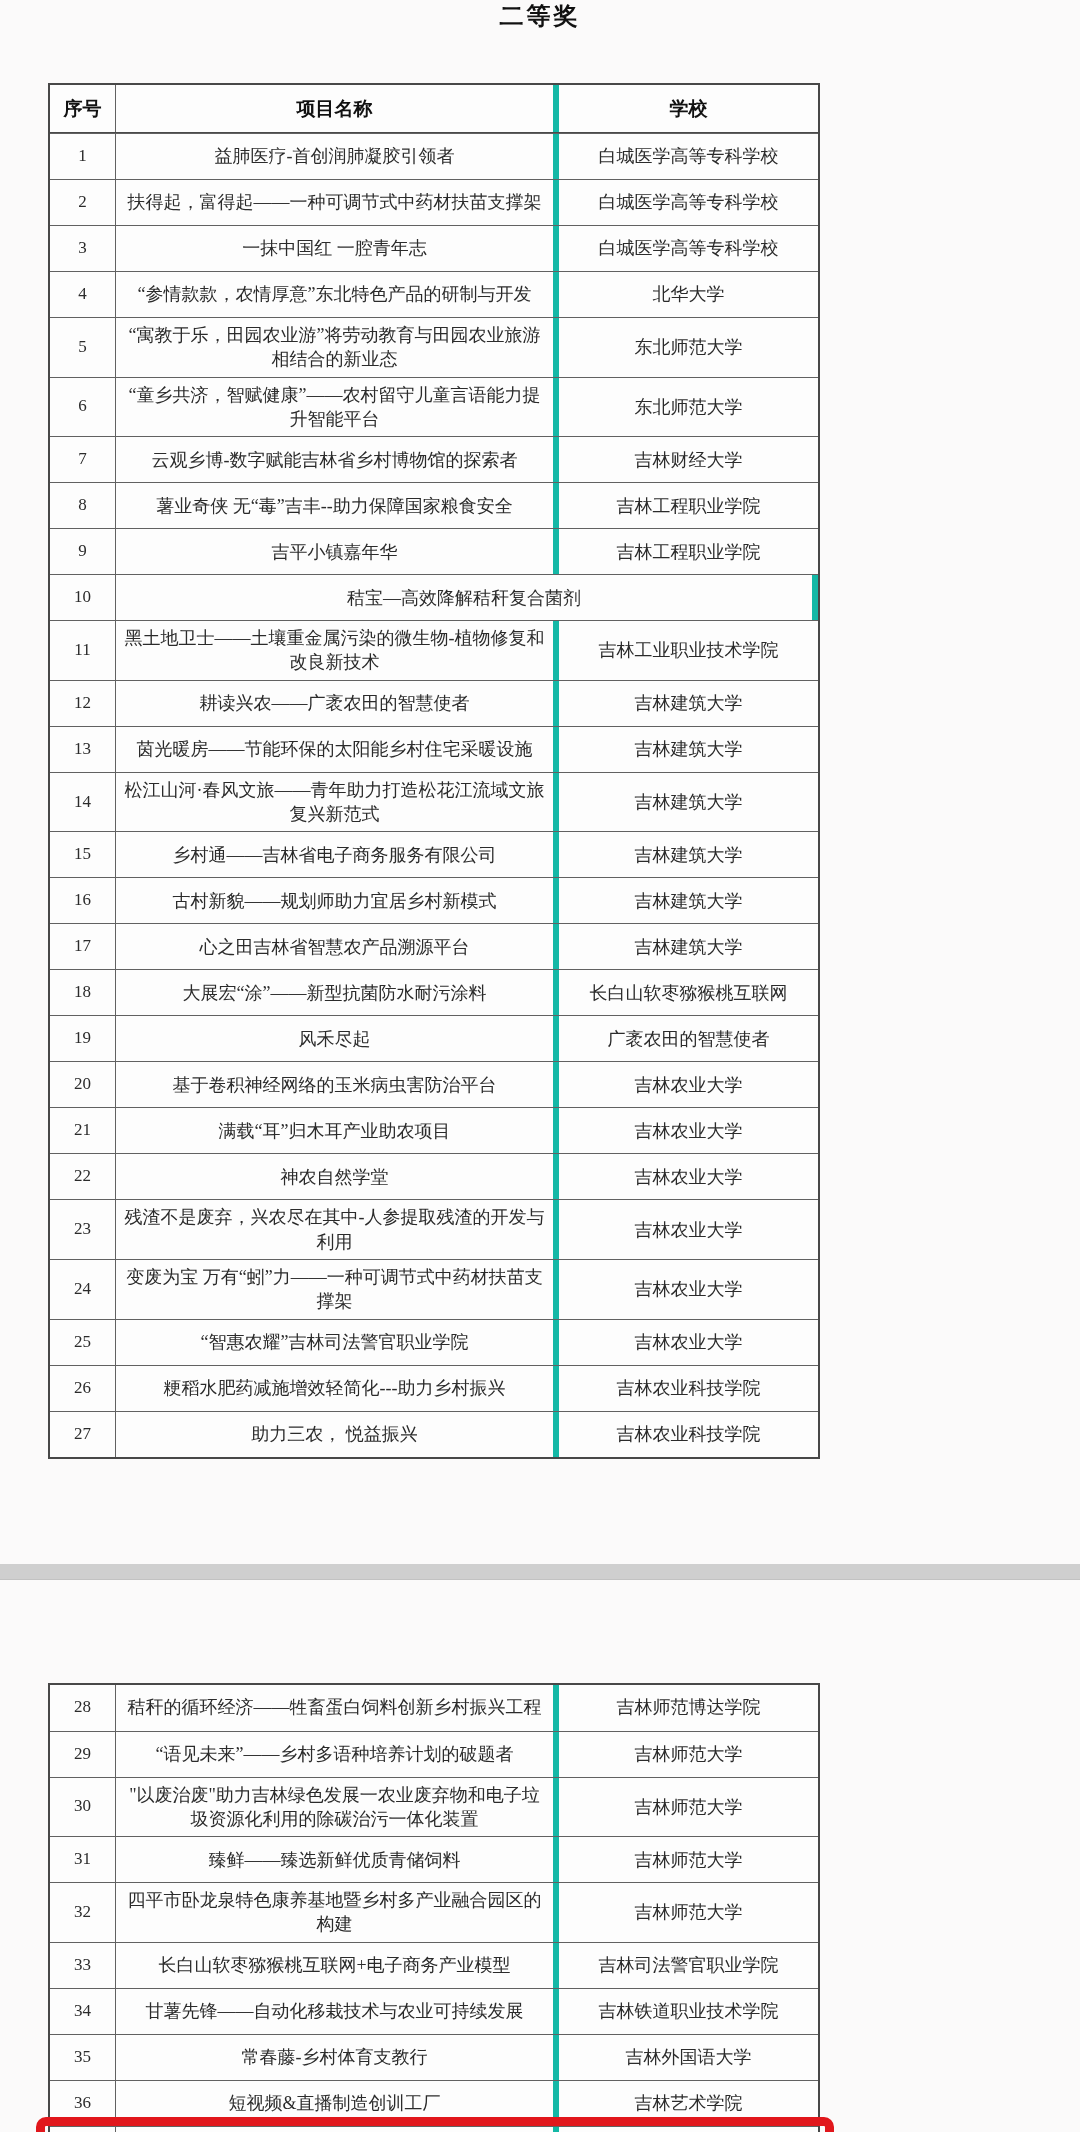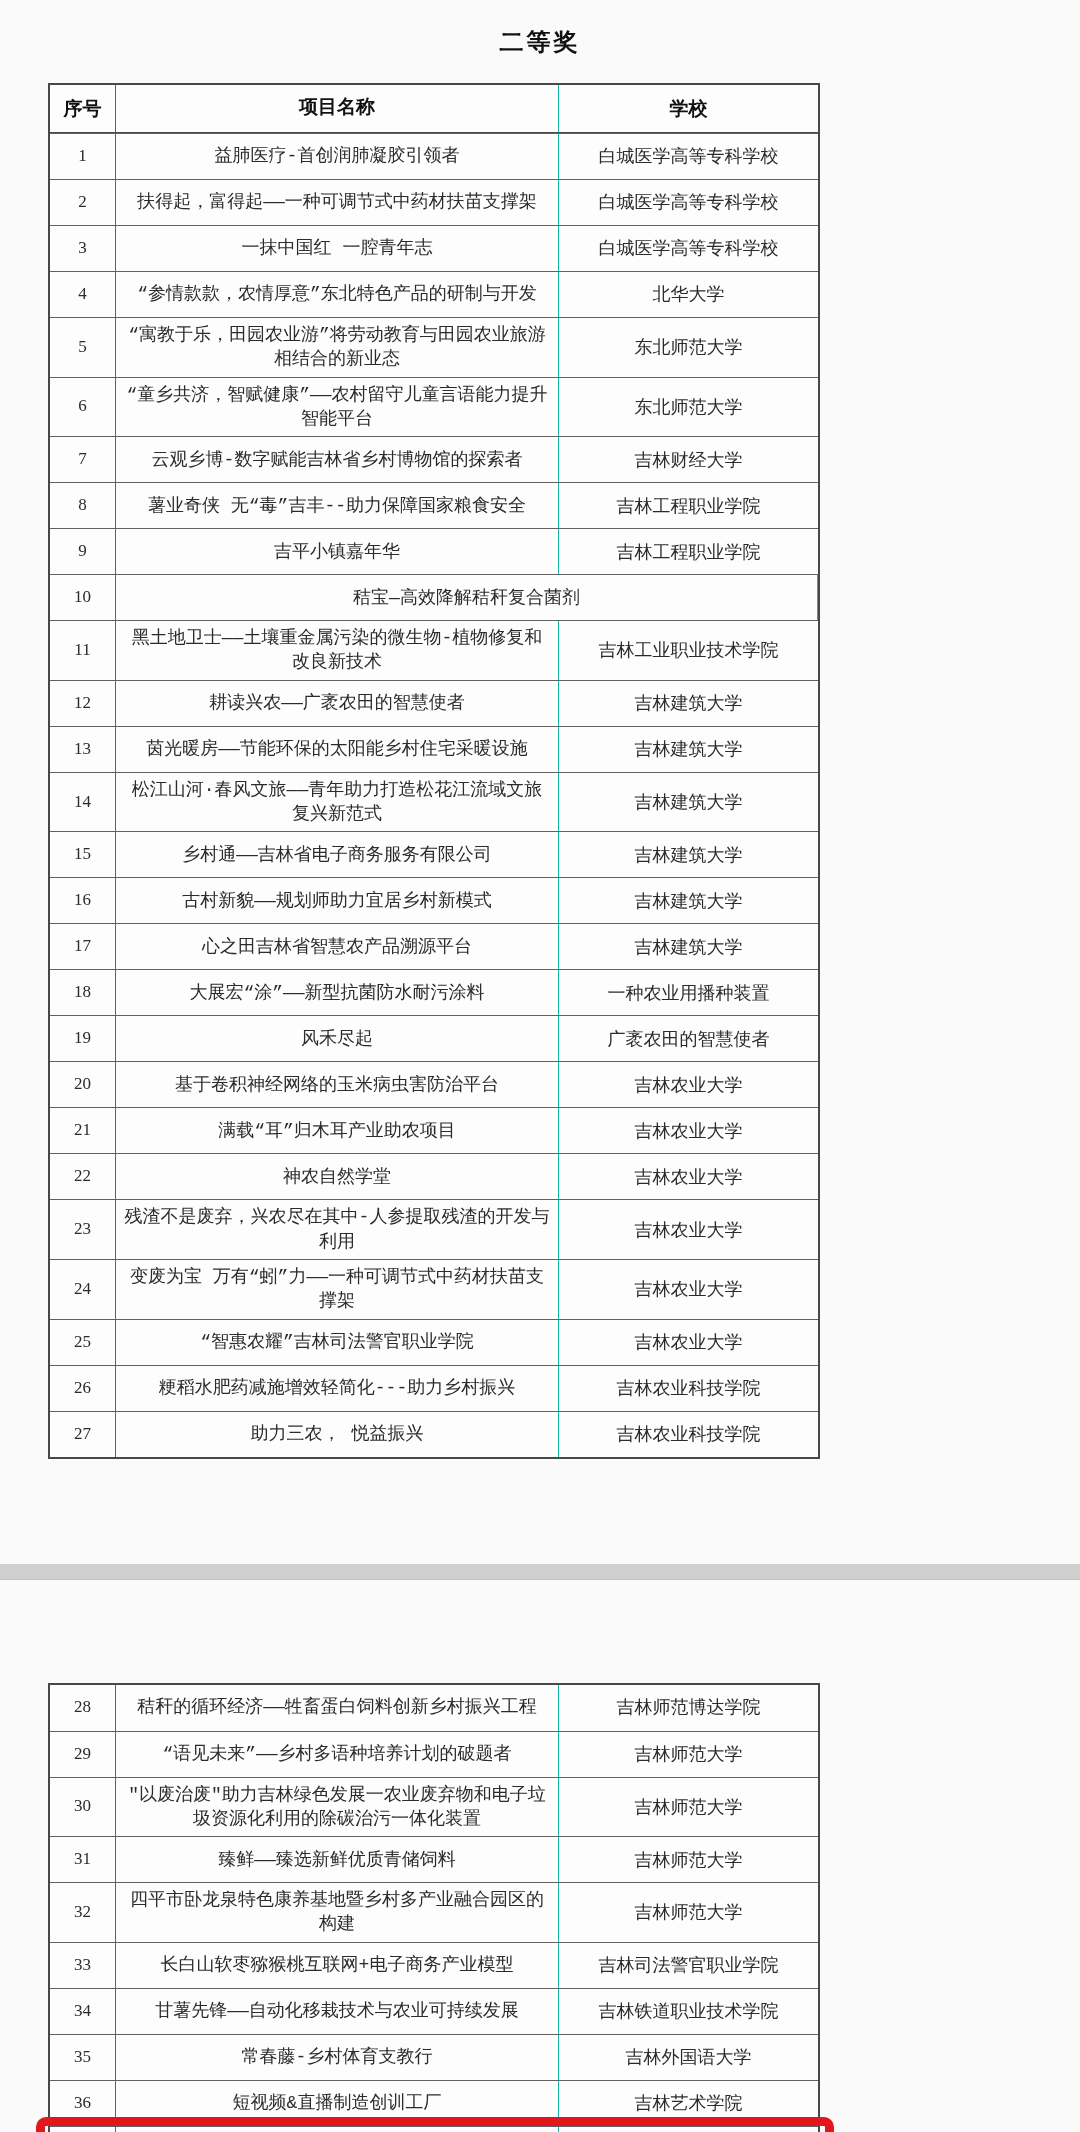--- a/index.html
+++ b/index.html
@@ -5,21 +5,20 @@
   * { box-sizing: border-box; }
   html, body { margin: 0; padding: 0; }
   body {
     width: 1080px; height: 2132px;
     background: #fbfafa;
     overflow: hidden;
     font-family: "Liberation Serif", "DejaVu Serif", serif;
     color: #222;
   }
   .doc-title {
-    padding-top: 26px;
     height: 83px;
     text-align: center;
     font-size: 24px;
     font-weight: bold;
     letter-spacing: 3px;
     color: #111;
   }
   .award-table {
     margin-left: 48px;
     width: 772px;
@@ -31,21 +30,21 @@
   .second > .rows:first-child .row:first-child { border-top: none; }
   .cell {
     display: flex; align-items: center; justify-content: center;
     text-align: center;
     padding: 5px 8px;
     font-size: 18px;
     line-height: 1.35;
     color: #2b2b2b;
   }
   .c-no { width: 66px; flex: none; border-right: 1px solid #616161; font-size: 17px; }
-  .c-project { flex: 1; border-right: 1px solid #14b8a6; font-family: Liberation Mono, monospace; }
+  .c-project { flex: 1; border-right: 6px solid #14b8a6; }
   .c-school { width: 259px; flex: none; }
   .header-row .cell { font-weight: bold; font-size: 19px; color: #111; }
   .page-divider {
     width: 1080px; height: 16px;
     margin-top: 105px; margin-bottom: 103px;
     background: #cfcfcf;
     border-bottom: 1px solid #c2c2c2;
   }
   .highlight-group { position: relative; }
   .red-frame {
@@ -151,21 +150,21 @@
           <div class="cell c-school">吉林建筑大学</div>
         </div>
         <div class="row">
           <div class="cell c-no">17</div>
           <div class="cell c-project">心之田吉林省智慧农产品溯源平台</div>
           <div class="cell c-school">吉林建筑大学</div>
         </div>
         <div class="row">
           <div class="cell c-no">18</div>
           <div class="cell c-project">大展宏“涂”——新型抗菌防水耐污涂料</div>
-          <div class="cell c-school">一种农业用播种装置</div>
+          <div class="cell c-school">长白山软枣猕猴桃互联网</div>
         </div>
         <div class="row">
           <div class="cell c-no">19</div>
           <div class="cell c-project">风禾尽起</div>
           <div class="cell c-school">广袤农田的智慧使者</div>
         </div>
         <div class="row">
           <div class="cell c-no">20</div>
           <div class="cell c-project">基于卷积神经网络的玉米病虫害防治平台</div>
           <div class="cell c-school">吉林农业大学</div>

